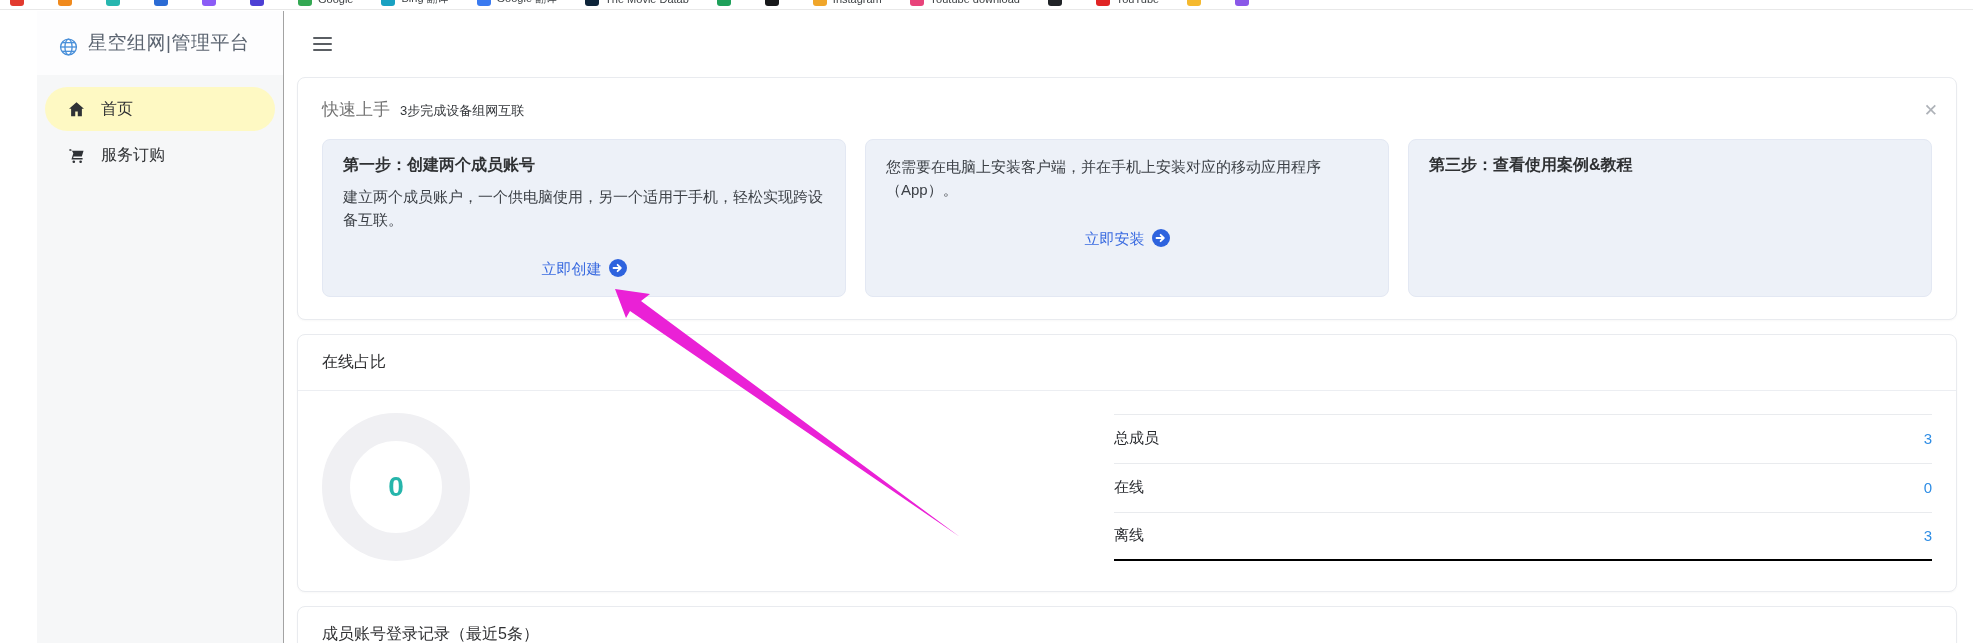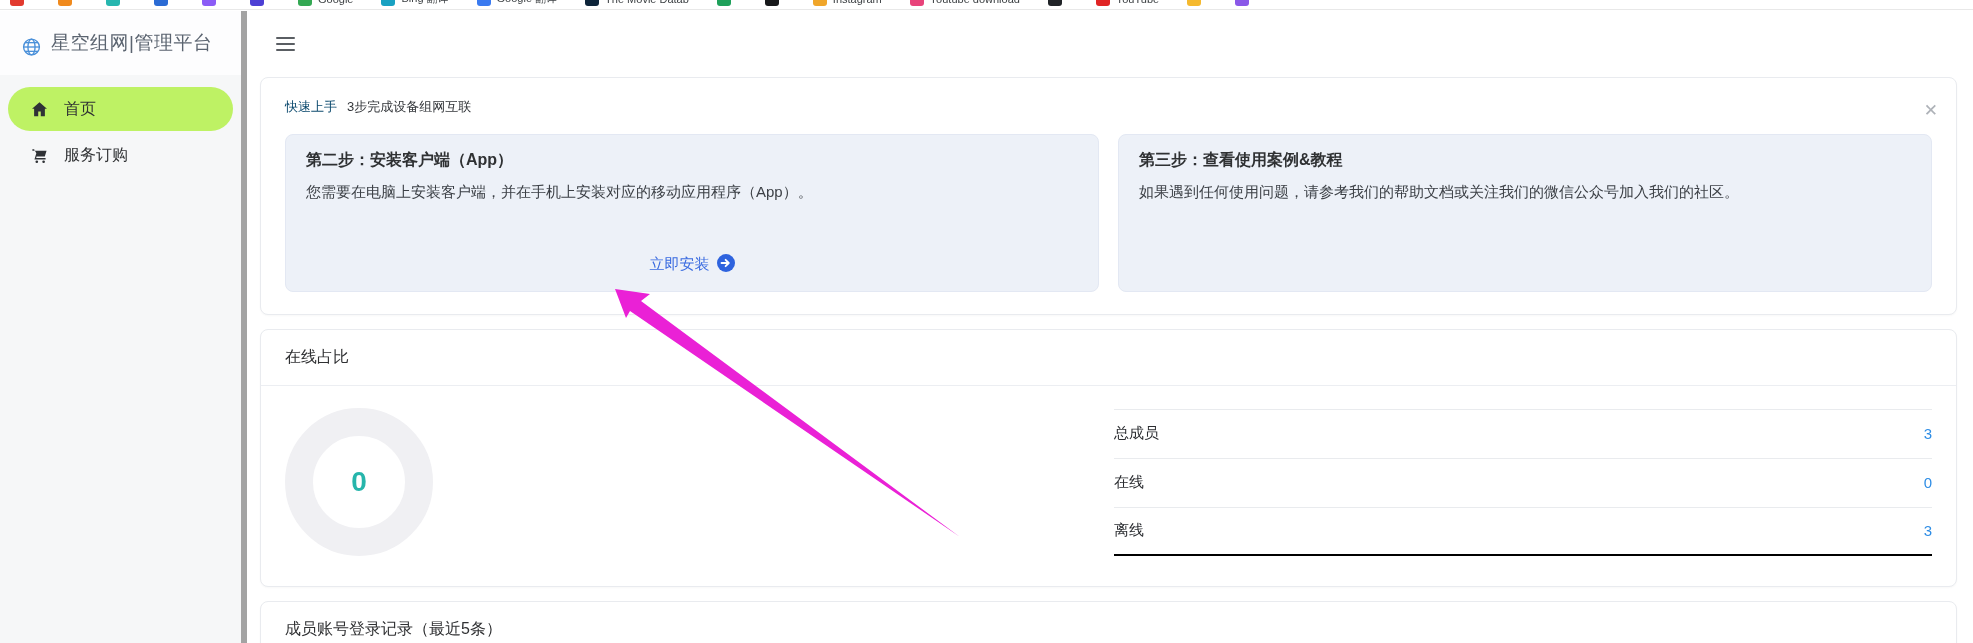--- a/index.html
+++ b/index.html
@@ -9,39 +9,39 @@
 
   
   .bm-bar { position:relative; height:10px; background:#fff; border-bottom:1px solid #e8e8e8; overflow:hidden; white-space:nowrap; }
   .bm-row { position:absolute; top:-9px; left:10px; display:flex; align-items:center; gap:28px; }
   .bm-item { display:flex; align-items:center; gap:6px; }
   .bm-ico { width:14px; height:14px; border-radius:3px; flex:0 0 auto; }
   .bm-label { font-size:11px; color:#3c4043; }
 
   
   .app { position:absolute; top:11px; left:0; right:0; bottom:0; display:flex; }
-  .sidebar { width:247px; background:#f6f7f8; border-right:6px solid #a3a3a3; flex:0 0 auto; }
+  .sidebar { width:247px; background:#f6f7f8; border-right:1px solid #a3a3a3; flex:0 0 auto;margin-left:37px; }
   .brand { height:64px; background:#fdfdfe; display:flex; align-items:center; gap:10px; padding-left:22px; }
   .brand-title { font-size:19px; color:#5b6470; letter-spacing:.5px; }
   .nav { padding-top:10px; }
   .nav-item { height:44px; margin:2px 8px; border-radius:6px; display:flex; align-items:center; gap:15px; padding-left:22px; font-size:16px; color:#2f3133; cursor:pointer; }
-  .nav-item.active { background:#bef264;border-radius:22px; }
+  .nav-item.active { background:#fef9c3;border-radius:22px; }
   .nav-ico { width:19px; height:19px; display:inline-flex; }
 
   .main { flex:1; background:#fff; position:relative; }
   .topbar { height:66px; display:flex; align-items:center; padding-left:29px; }
   .burger { width:19px; cursor:pointer; }
   .burger span { display:block; height:2px; background:#5a5e63; margin:4px 0; border-radius:1px; }
 
   .content { padding:0 16px 0 13px; }
   .card { background:#fff; border:1px solid #e9ebef; border-radius:8px; box-shadow:0 1px 2px rgba(0,0,0,.03); position:relative; }
 
   
   .qs-header { display:flex; align-items:baseline; gap:10px; padding:20px 24px 16px; }
-  .qs-title { font-size:13px; color:#0c4a6e; }
+  .qs-title { font-size:17px; color:#737373; }
   .qs-sub { font-size:13px; color:#33363a; }
   .qs-close { position:absolute; top:24px; right:18px; font-size:17px; line-height:1; color:#aeb2b8; background:none; border:none; cursor:pointer; }
   .steps { display:flex; gap:19px; padding:2px 24px 22px; }
   .step { flex:1; background:#edf1f8; border:1px solid #e3e8f3; border-radius:8px; padding:15px 20px 16px; }
   .step-title { font-size:16px; font-weight:bold; color:#2f3133; margin-bottom:9px; }
   .step-body { font-size:15px; color:#3c4046; line-height:1.55; min-height:70px; }
   .step-link { display:flex; justify-content:center; align-items:center; gap:7px; margin-top:4px; color:#3a6be0; font-size:15px; text-decoration:none; cursor:pointer; }
 
   
   .card-online { margin-top:14px; }
@@ -189,38 +189,49 @@
       <div class="content">
 
         <section class="card">
           <div class="qs-header">
             <span class="qs-title">快速上手</span>
             <span class="qs-sub">3步完成设备组网互联</span>
           </div>
           <button class="qs-close">✕</button>
           <div class="steps">
 
-
             <div class="step">
-              <div class="step-title">第二步：安装客户端（App）</div>
+              <div class="step-title">第一步：创建两个成员账号</div>
+              <div class="step-body">建立两个成员账户，一个供电脑使用，另一个适用于手机，轻松实现跨设备互联。</div>
+              <a class="step-link">
+                <span>立即创建</span>
+                <span>
+                  <svg width="18" height="18" viewBox="0 0 18 18">
+                      <circle cx="9" cy="9" r="9" fill="#2e63de"></circle>
+                      <path d="M4.5 9h7M8.6 5.8 11.8 9l-3.2 3.2" stroke="#fff" stroke-width="1.8" fill="none" stroke-linecap="round" stroke-linejoin="round"></path>
+                    </svg>
+                </span>
+              </a>
+            </div>
+
+            <div class="step">
               <div class="step-body">您需要在电脑上安装客户端，并在手机上安装对应的移动应用程序（App）。</div>
               <a class="step-link">
                 <span>立即安装</span>
                 <span>
                   <svg width="18" height="18" viewBox="0 0 18 18">
                       <circle cx="9" cy="9" r="9" fill="#2e63de"></circle>
                       <path d="M4.5 9h7M8.6 5.8 11.8 9l-3.2 3.2" stroke="#fff" stroke-width="1.8" fill="none" stroke-linecap="round" stroke-linejoin="round"></path>
                     </svg>
                 </span>
               </a>
             </div>
 
             <div class="step">
               <div class="step-title">第三步：查看使用案例&amp;教程</div>
-              <div class="step-body">如果遇到任何使用问题，请参考我们的帮助文档或关注我们的微信公众号加入我们的社区。</div>
             </div>
 
           </div>
         </section>
 
         <section class="card card-online">
           <div class="card-head">在线占比</div>
           <div class="online-body">
             <div class="donut">
               <span class="donut-val">0</span>

